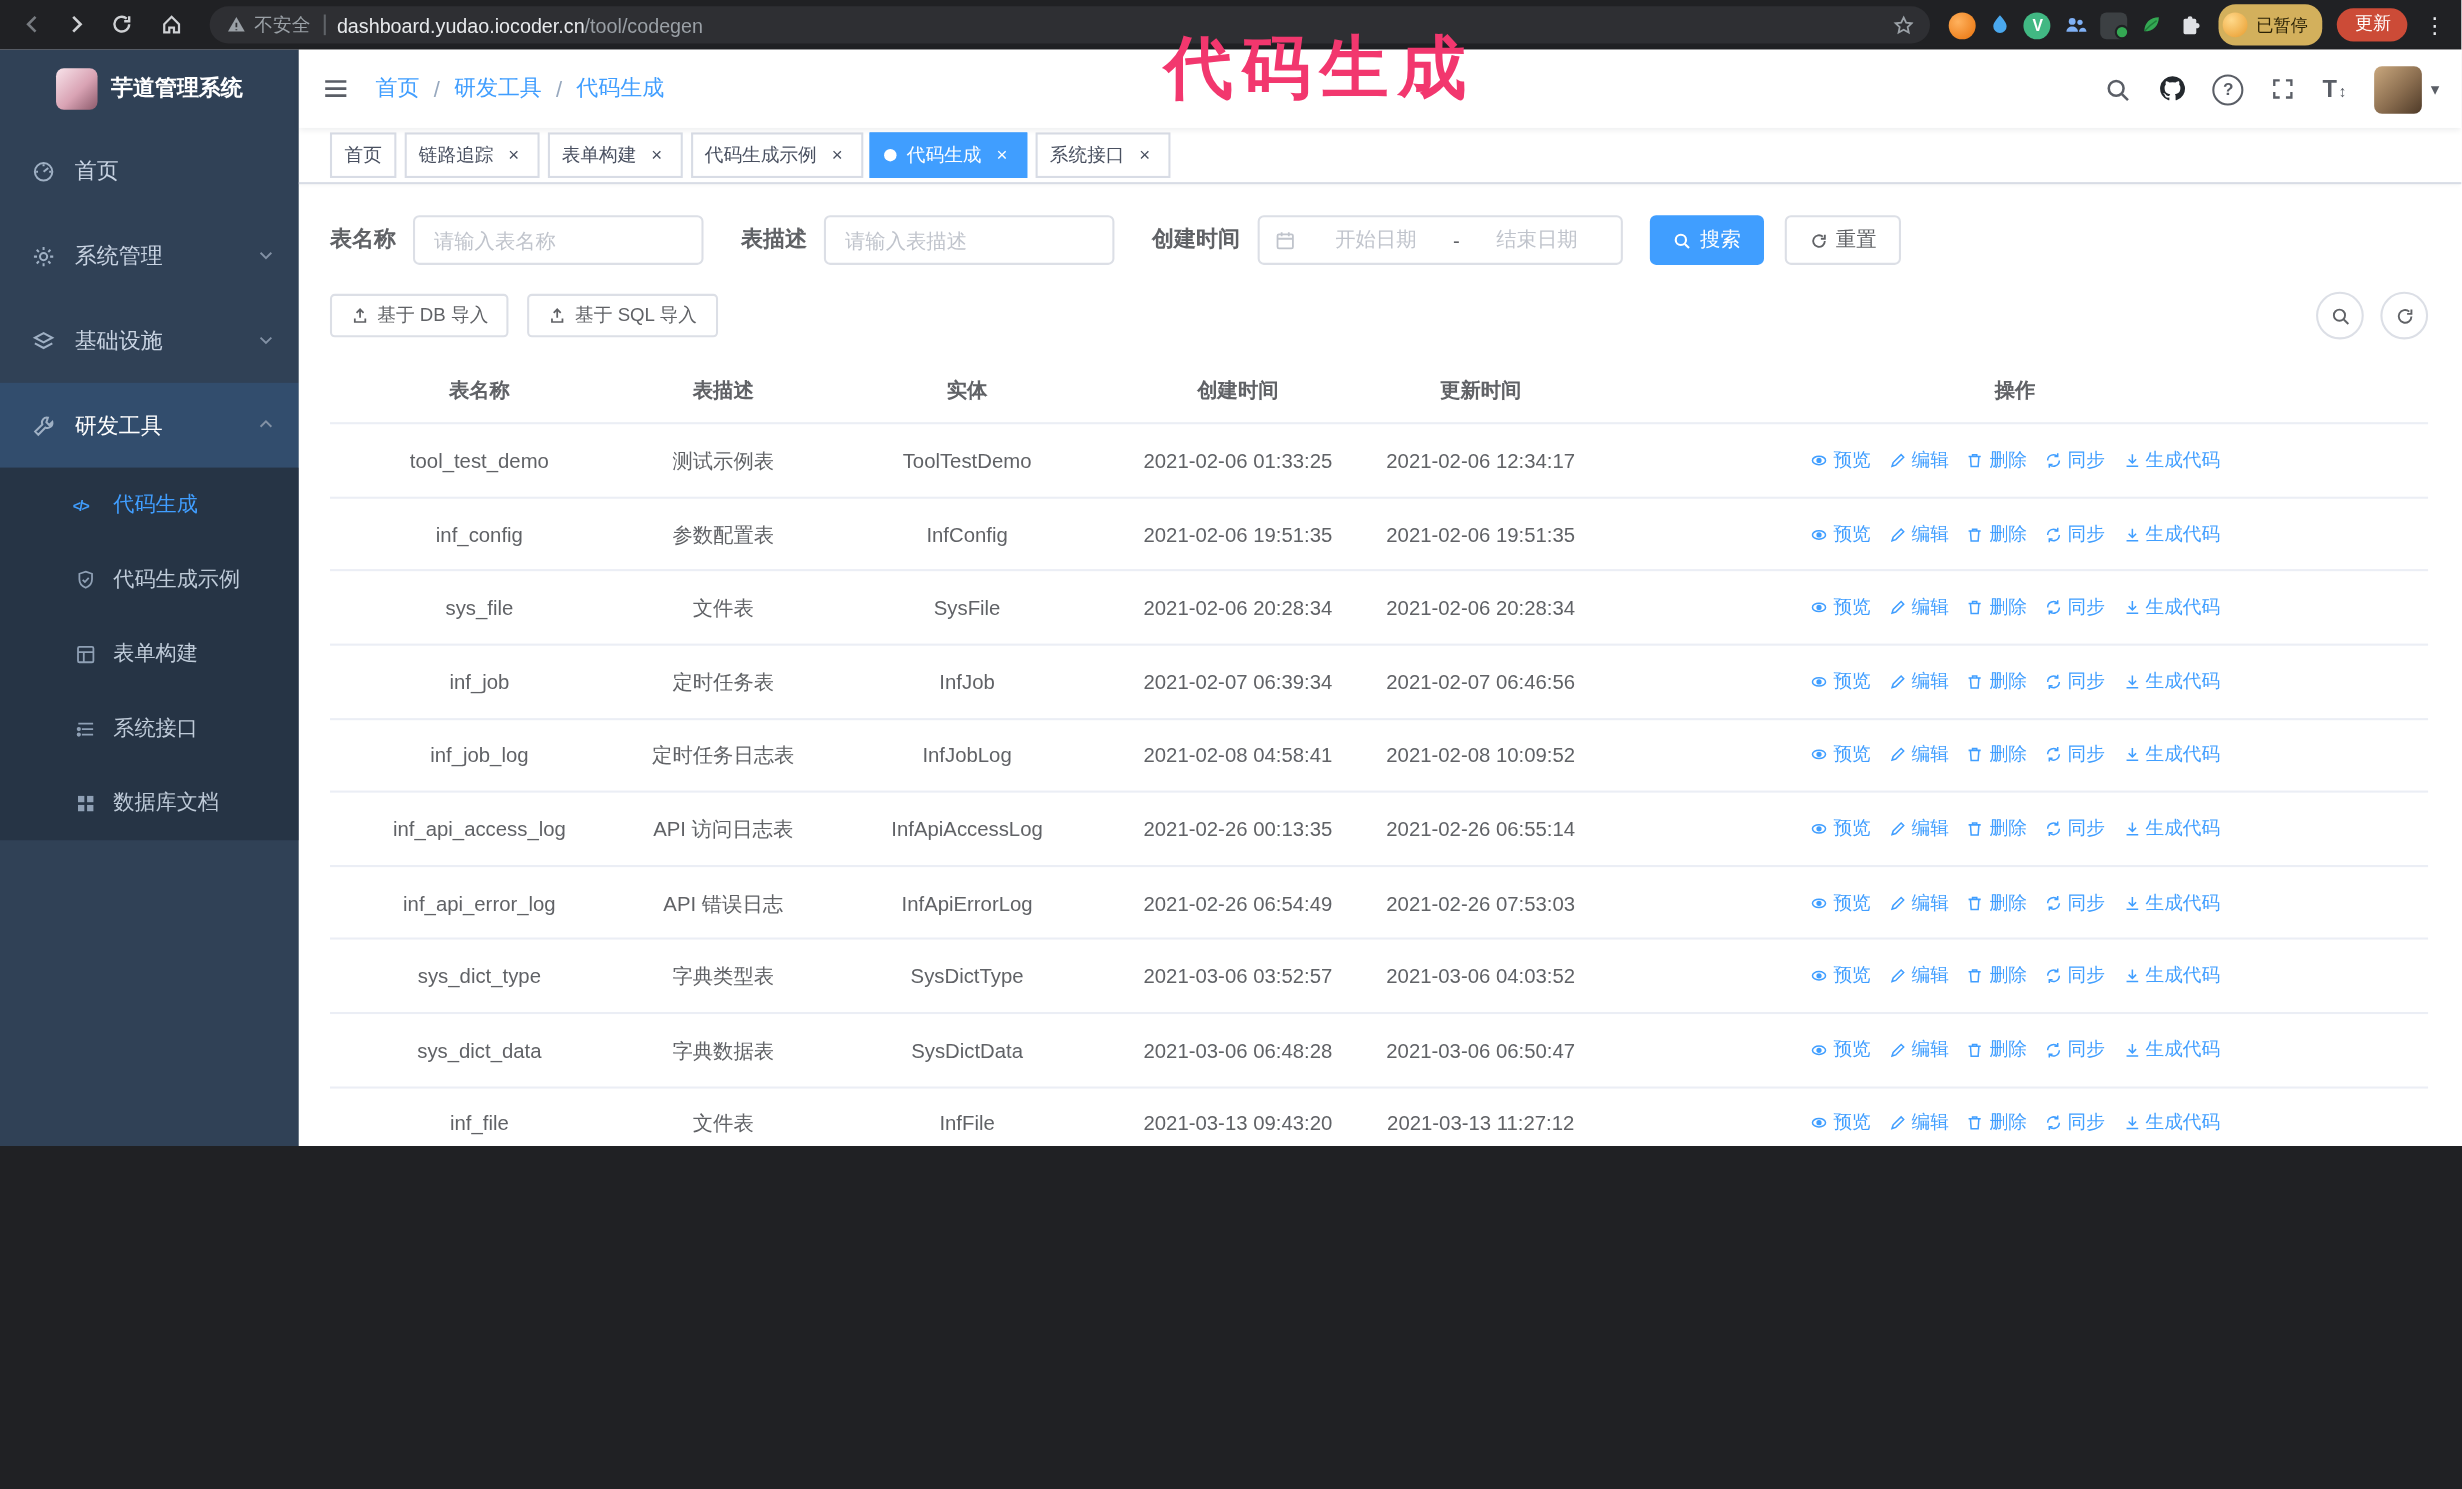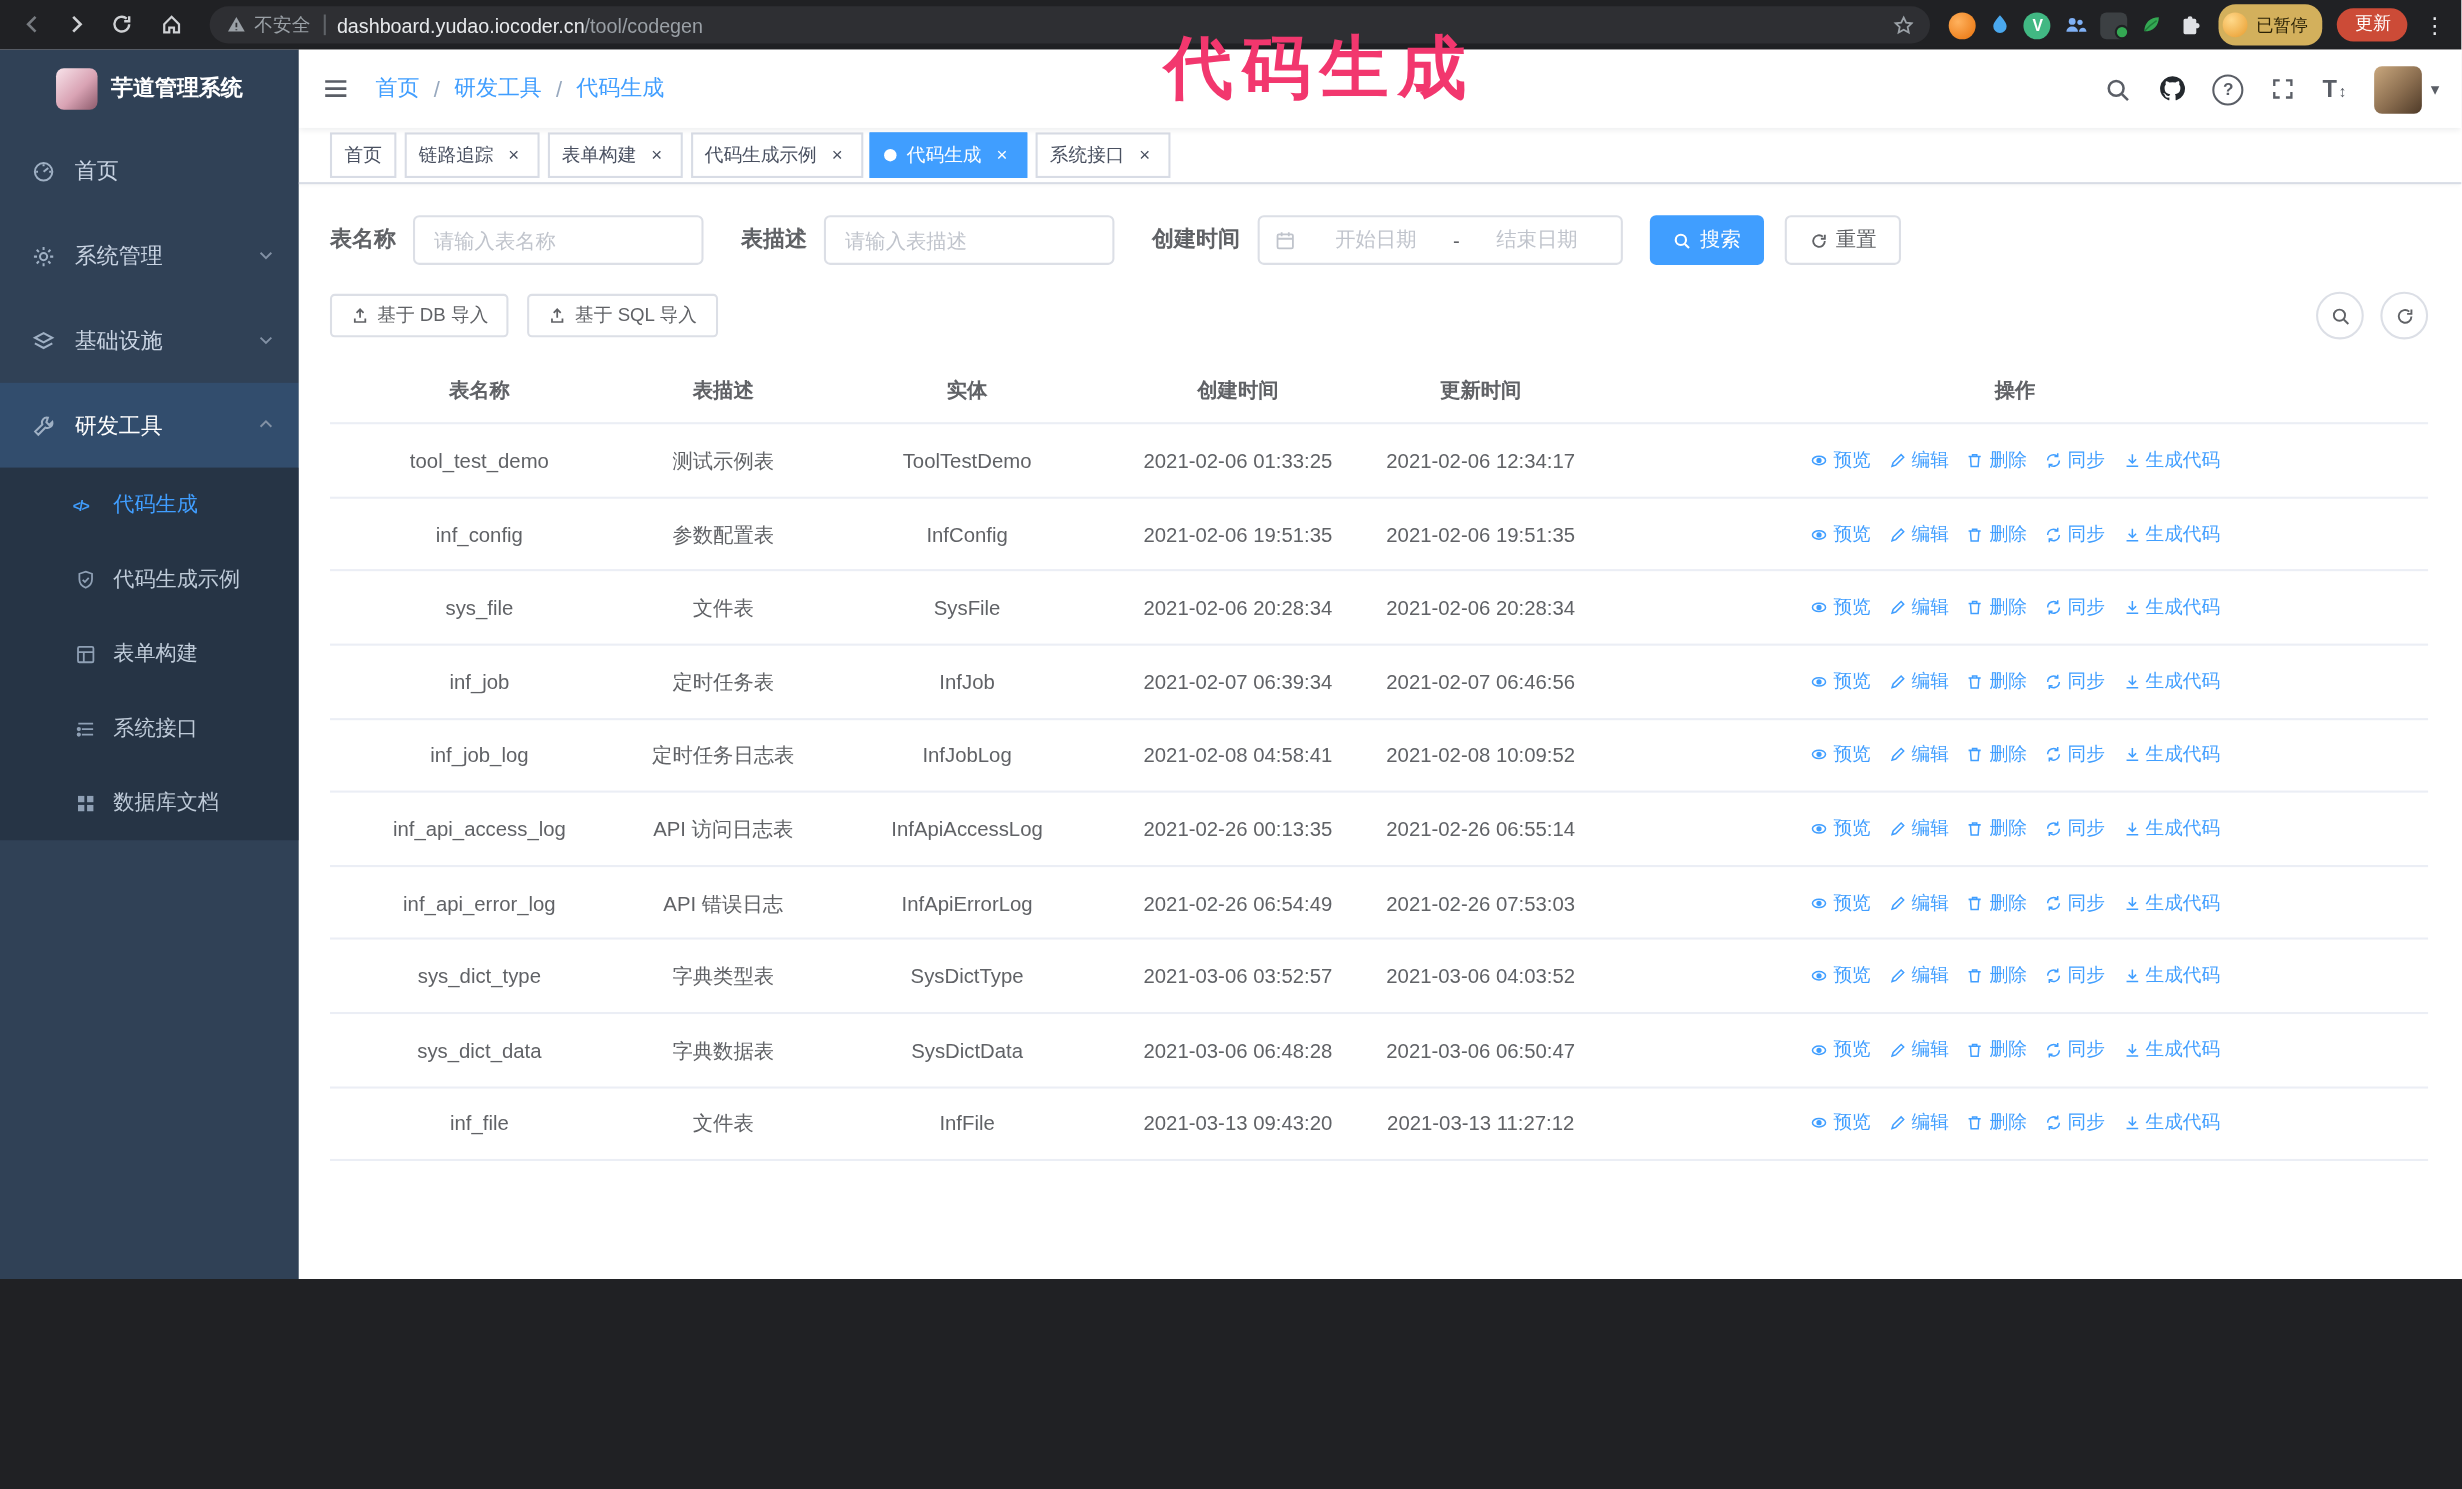--- a/index.html
+++ b/index.html
@@ -1,16 +1,16 @@
 <!DOCTYPE html>
 <html style="font-size:12px"><head>
 <meta charset="utf-8">
 <style>
   html,body{margin:0;padding:0;background:#202124;}
-  .viewport{position:relative;width:2462px;height:1279px;overflow:hidden;background:#fff;}
+  .viewport{position:relative;width:2462px;height:1146px;overflow:hidden;background:#fff;}
   .stage{position:absolute;top:0;left:0;width:1186px;height:720px;
     transform:scale(2.0753,2.0695);transform-origin:0 0;
     font-family:"Liberation Sans","DejaVu Sans",sans-serif;color:#606266;}
   .ic{display:inline-flex;align-items:center;justify-content:center;flex:none;}
   .ic svg{display:block;}
 
   
   .browser{position:absolute;top:0;left:0;width:1186px;height:24px;background:#202124;
     display:flex;align-items:center;padding:0 6px;box-sizing:border-box;gap:1.5px;}
   .bnav{width:19.7px;height:19.7px;border-radius:50%;display:flex;align-items:center;justify-content:center;color:#cfd1d4;}

